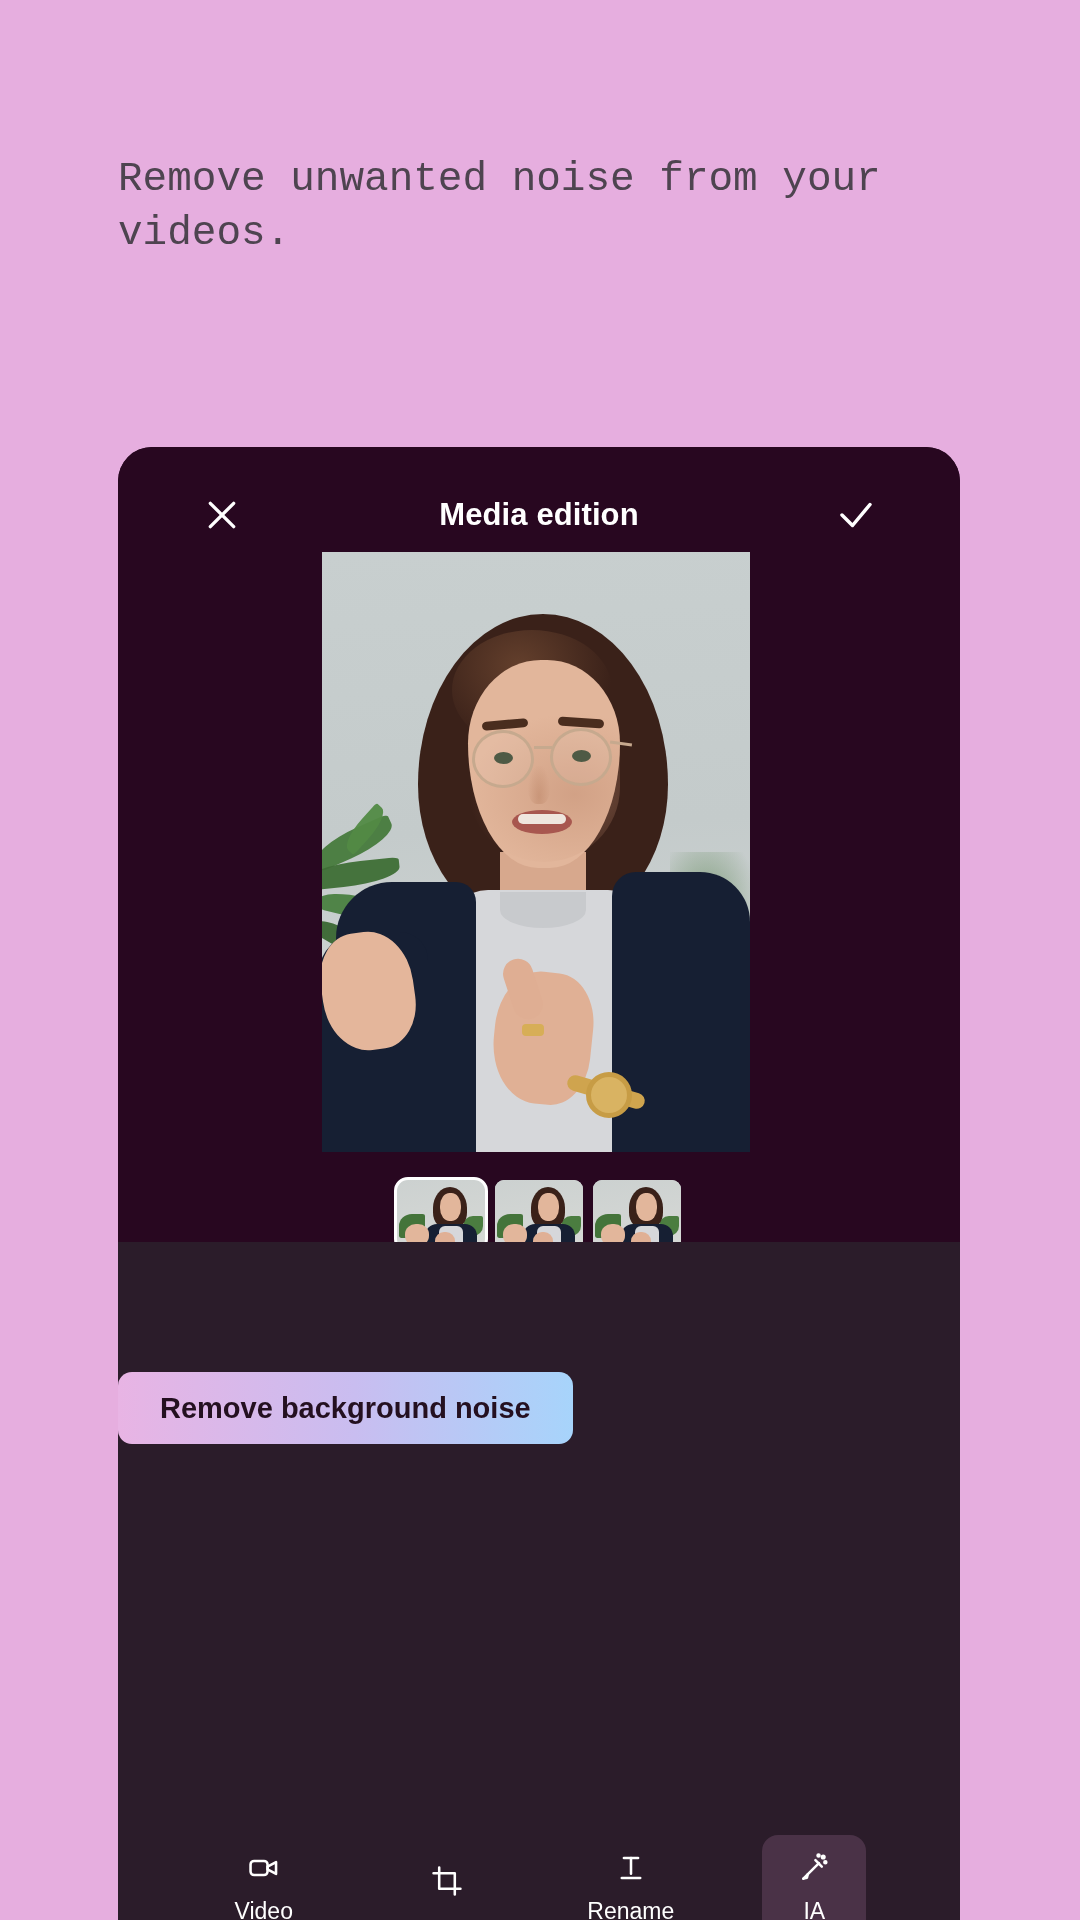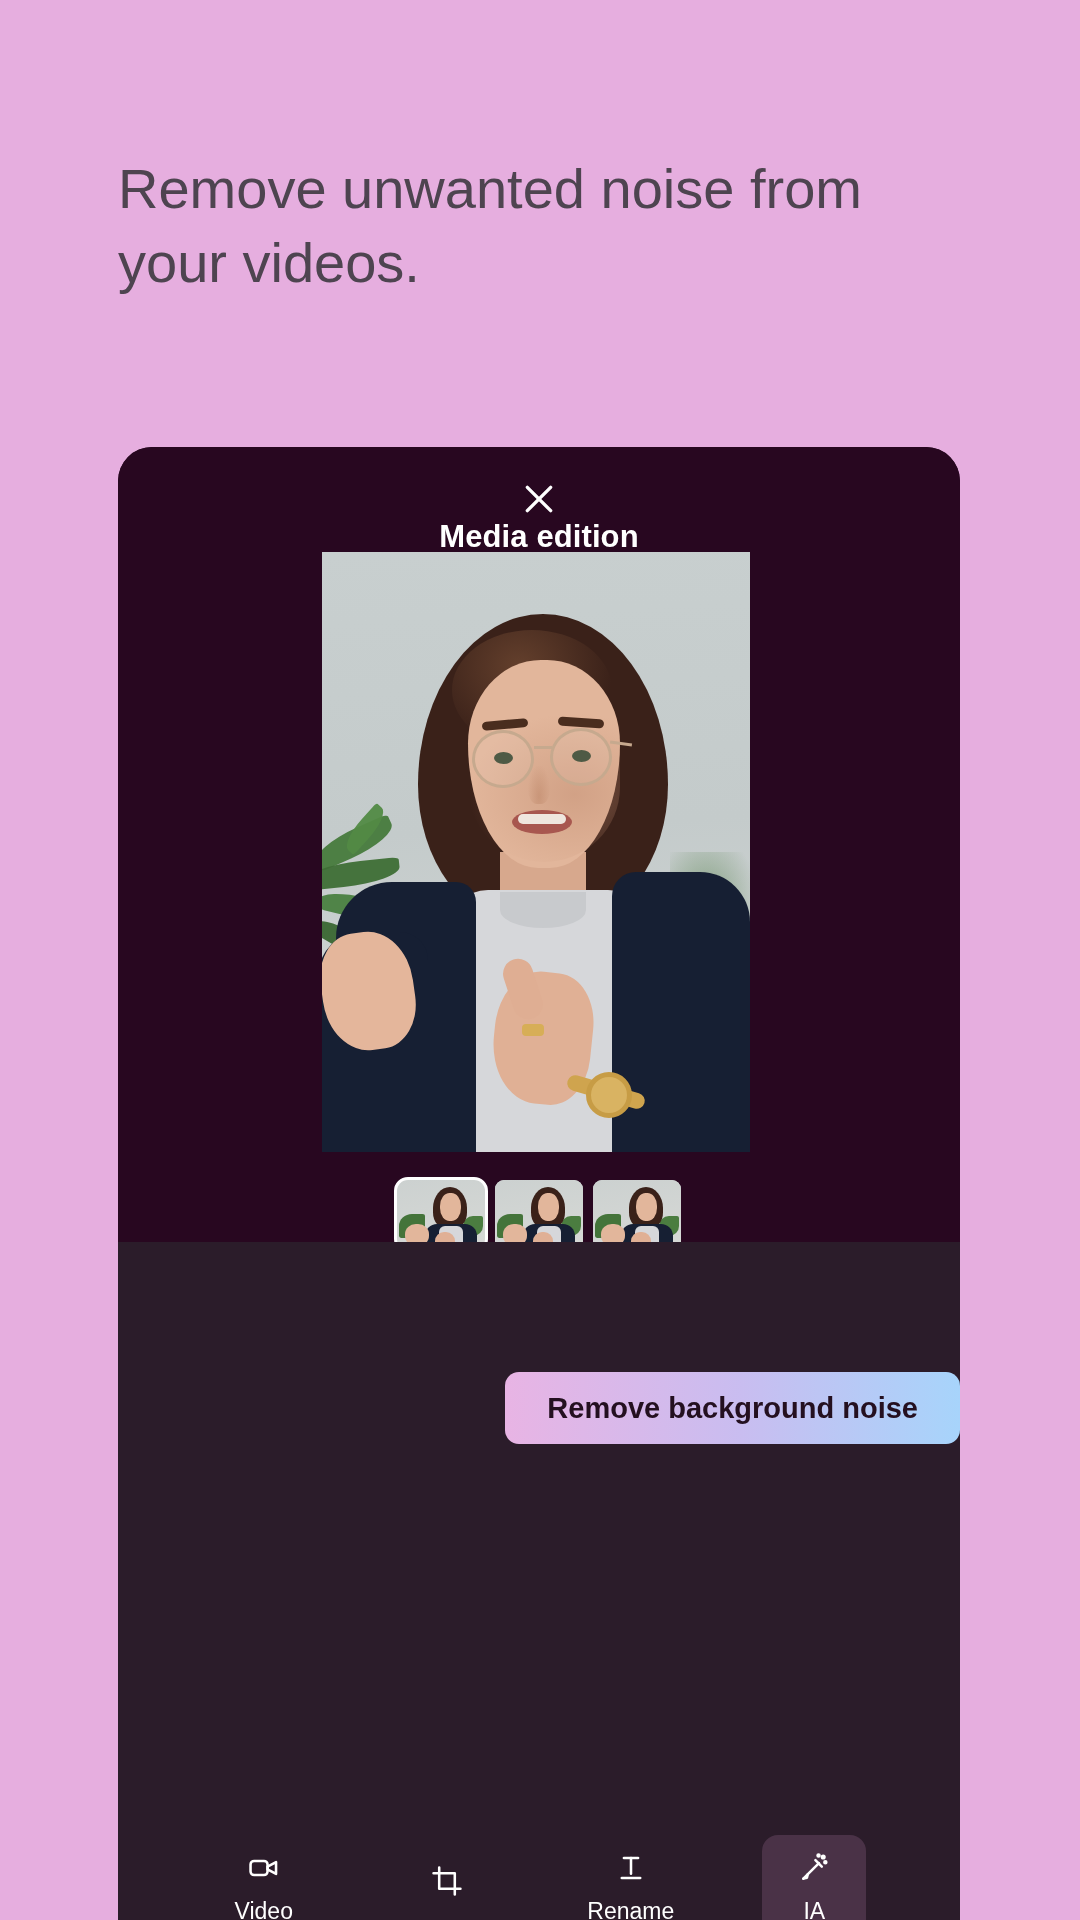--- a/index.html
+++ b/index.html
@@ -28,23 +28,23 @@
     font-family: "Liberation Serif", serif;
     font-weight: 700;
     font-size: 76px;
     line-height: 1.0;
     color: #2b0b28;
     letter-spacing: -0.5px;
   }
 
   .hero-sub {
     margin-top: 56px;
-    font-family: Liberation Sans, sans-serif;
+    font-family: Liberation Mono, monospace;
     font-weight: 400;
-    font-size: 56px;
+    font-size: 41px;
     line-height: 1.32;
     color: #4e4450;
     max-width: 830px;
   }
 
   
   .phone {
     position: absolute;
     left: 118px;
     top: 447px;
@@ -69,21 +69,20 @@
   .editor-header {
     position: absolute;
     left: 0;
     top: 32px;
     width: 100%;
     height: 72px;
     display: flex;
     align-items: center;
     justify-content: space-between;
     padding: 0 76px;
-    flex-direction: column;
   }
 
   .hdr-btn {
     width: 56px;
     height: 56px;
     display: flex;
     align-items: center;
     justify-content: center;
     cursor: pointer;
   }
@@ -412,21 +411,21 @@
     bottom: 0;
     background: #2b1c2a;
   }
 
   .cta-wrap {
     position: absolute;
     left: 0;
     top: 130px;
     width: 100%;
     display: flex;
-    justify-content: flex-end;
+    justify-content: flex-start;
   }
   .cta {
     height: 72px;
     padding: 0 42px;
     border: none;
     border-radius: 14px;
     background: linear-gradient(90deg, #e8b4e4 0%, #c9bdf0 52%, #a7d4fb 100%);
     color: #241020;
     font-family: "Liberation Sans", sans-serif;
     font-size: 29px;

